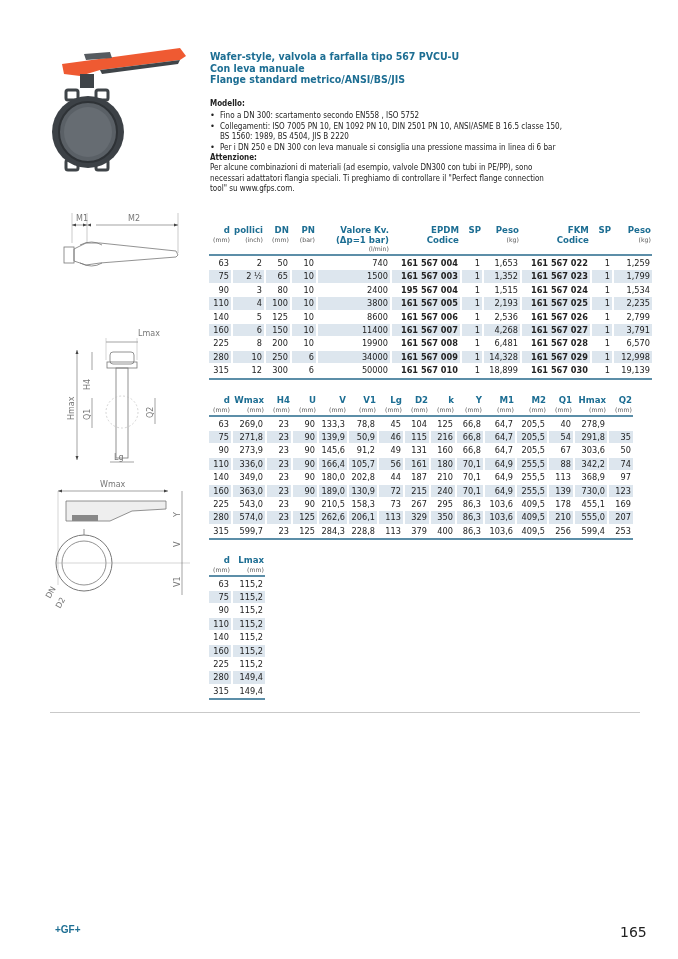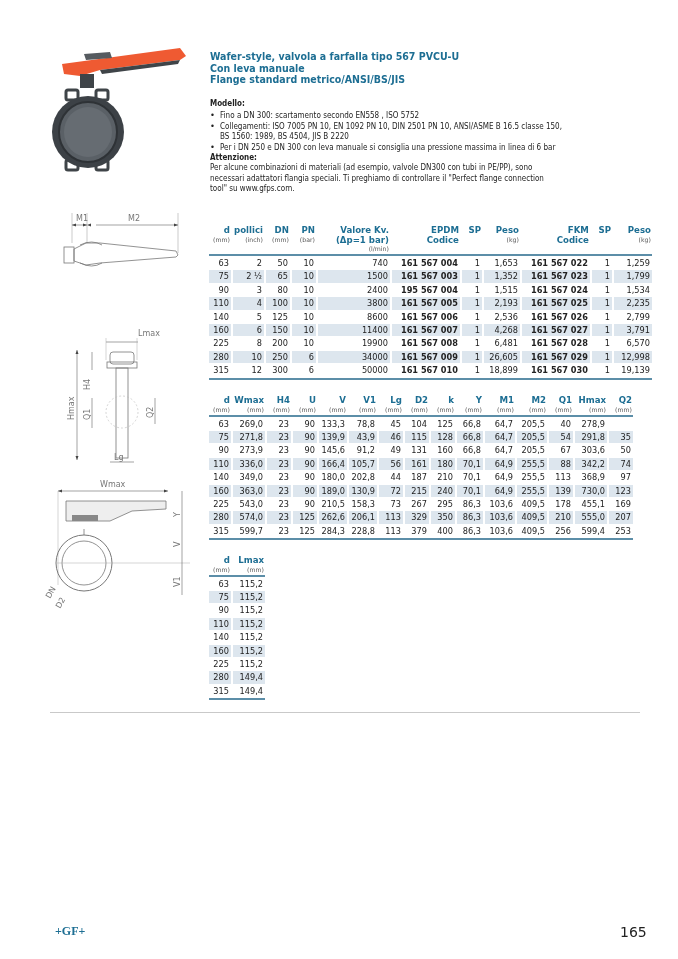--- a/index.html
+++ b/index.html
@@ -22,21 +22,21 @@
   table.spec td { font-size:8.2px; line-height:12.4px; height:12.4px; text-align:right; padding:0 2px; white-space:nowrap; color:#222; }
   table.spec tbody tr.alt td.sh { background:#dde6ee; }
   table.spec td.b { font-weight:bold; }
   table.spec tfoot td { padding:0; height:0; border-top:2px solid #5c8ea8; }
 
   .t1 { left:207px; top:225px; }
   .t2 { left:207px; top:395px; }
   .t3 { left:207px; top:555px; }
 
   .sep { left:50px; top:712px; width:590px; height:1px; background:#c9c9c9; }
-  .logo { left:55px; top:924px; font-weight:bold; font-size:12px; color:#1d6e93; font-family:Liberation Serif, serif;text-align:right; }
+  .logo { left:55px; top:924px; font-weight:bold; font-size:10px; color:#1d6e93; font-family:Liberation Sans, sans-serif;text-align:right; }
   .pnum { left:620px; top:924px; font-size:14px; color:#222; font-family:"DejaVu Sans", sans-serif; }
 
   .drawing { position:absolute; }
   .drawing text { font-family:"DejaVu Sans", sans-serif; fill:#777; }
 </style>
 </head>
 <body>
 
 <svg class="drawing" style="left:40px;top:40px;" width="160" height="150" viewBox="0 0 160 150">
 
@@ -293,21 +293,21 @@
         <td class="sh">6,570</td>
       </tr>
       <tr class="alt">
         <td class="sh">280</td>
         <td class="sh">10</td>
         <td class="sh">250</td>
         <td class="sh">6</td>
         <td class="sh">34000</td>
         <td class="sh b">161 567 009</td>
         <td class="sh">1</td>
-        <td class="sh">26,605</td>
+        <td class="sh">14,328</td>
         <td class="sh b">161 567 029</td>
         <td class="sh">1</td>
         <td class="sh">12,998</td>
       </tr>
       <tr>
         <td class="sh">315</td>
         <td class="sh">12</td>
         <td class="sh">300</td>
         <td class="sh">6</td>
         <td class="sh">50000</td>
@@ -411,24 +411,24 @@
         <td class="sh">40</td>
         <td class="sh">278,9</td>
         <td class="sh"></td>
       </tr>
       <tr class="alt">
         <td class="sh">75</td>
         <td class="sh">271,8</td>
         <td class="sh">23</td>
         <td class="sh">90</td>
         <td class="sh">139,9</td>
-        <td class="sh">43,9</td>
+        <td class="sh">50,9</td>
         <td class="sh">46</td>
         <td class="sh">115</td>
-        <td class="sh">128</td>
+        <td class="sh">216</td>
         <td class="sh">66,8</td>
         <td class="sh">64,7</td>
         <td class="sh">205,5</td>
         <td class="sh">54</td>
         <td class="sh">291,8</td>
         <td class="sh">35</td>
       </tr>
       <tr>
         <td class="sh">90</td>
         <td class="sh">273,9</td>

